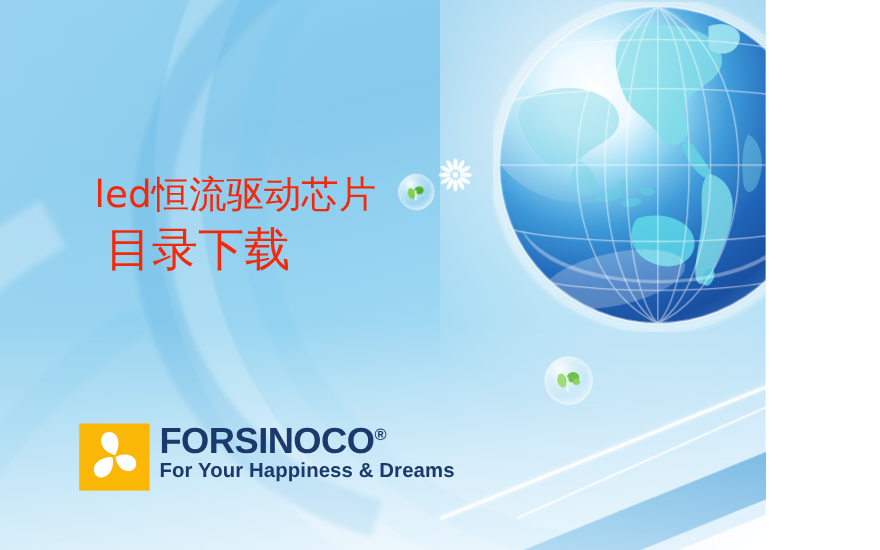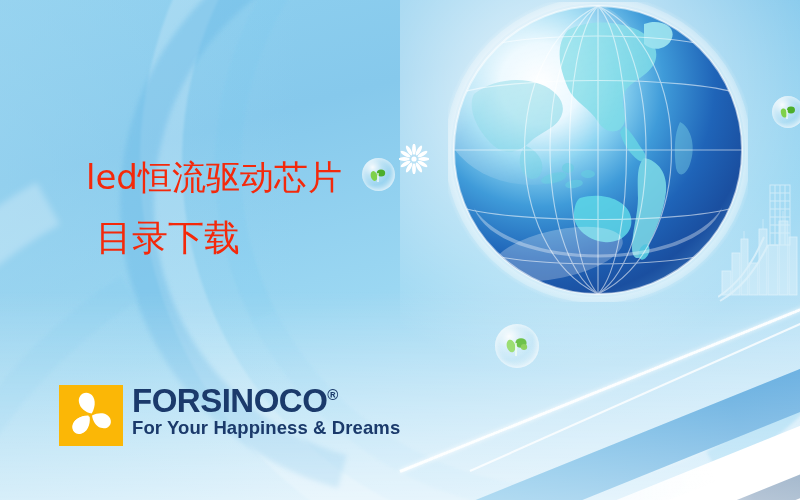--- a/index.html
+++ b/index.html
@@ -1,21 +1,21 @@
 <!DOCTYPE html>
 <html><head>
 <meta charset="utf-8">
 <title>Promo Banner</title>
 <style>
   html,body{margin:0;padding:0;background:#fff;}
   body{font-family:"Liberation Sans",sans-serif;}
 
   #stage{
     position:relative;
-    width:800px;height:500px;
+    width:696px;height:500px;
     overflow:hidden;
     background:linear-gradient(165deg,#8fd0ef 0%,#86c9ec 26%,#9bd7f2 55%,#bfe4f7 78%,#d8eefb 100%);
   }
 
   
   .swirl{position:absolute;border-radius:50%;pointer-events:none;}
 
   .arc-a{
     left:140px;top:-260px;width:760px;height:760px;
     border:42px solid rgba(255,255,255,0.20);
@@ -149,25 +149,25 @@
   #headline{
     position:absolute;left:80px;top:160px;width:330px;
     color:#f4290b;
     font-family:"DejaVu Sans","Liberation Sans",sans-serif;
     letter-spacing:0px;
     line-height:1.00;
     z-index:30;
   }
   #headline .ln{display:block;white-space:nowrap;}
   #headline .ln1{font-size:34px;padding-left:6px;}
-  #headline .ln2{font-size:36px;padding-left:16px;margin-top:26px;}
+  #headline .ln2{font-size:42px;padding-left:16px;margin-top:12px;}
 
   
   #logo{
-    position:absolute;left:59px;top:385px;
+    position:absolute;left:72px;top:385px;
     display:flex;align-items:flex-start;z-index:30;justify-content:flex-end;
   }
   #logo-mark{
     width:64px;height:61px;background:#fbb706;flex:0 0 auto;
     display:block;
   }
   #logo-text{margin-left:9px;margin-top:-1px;}
   #brand-name{
     display:block;
     font-family:"Liberation Sans",sans-serif;

